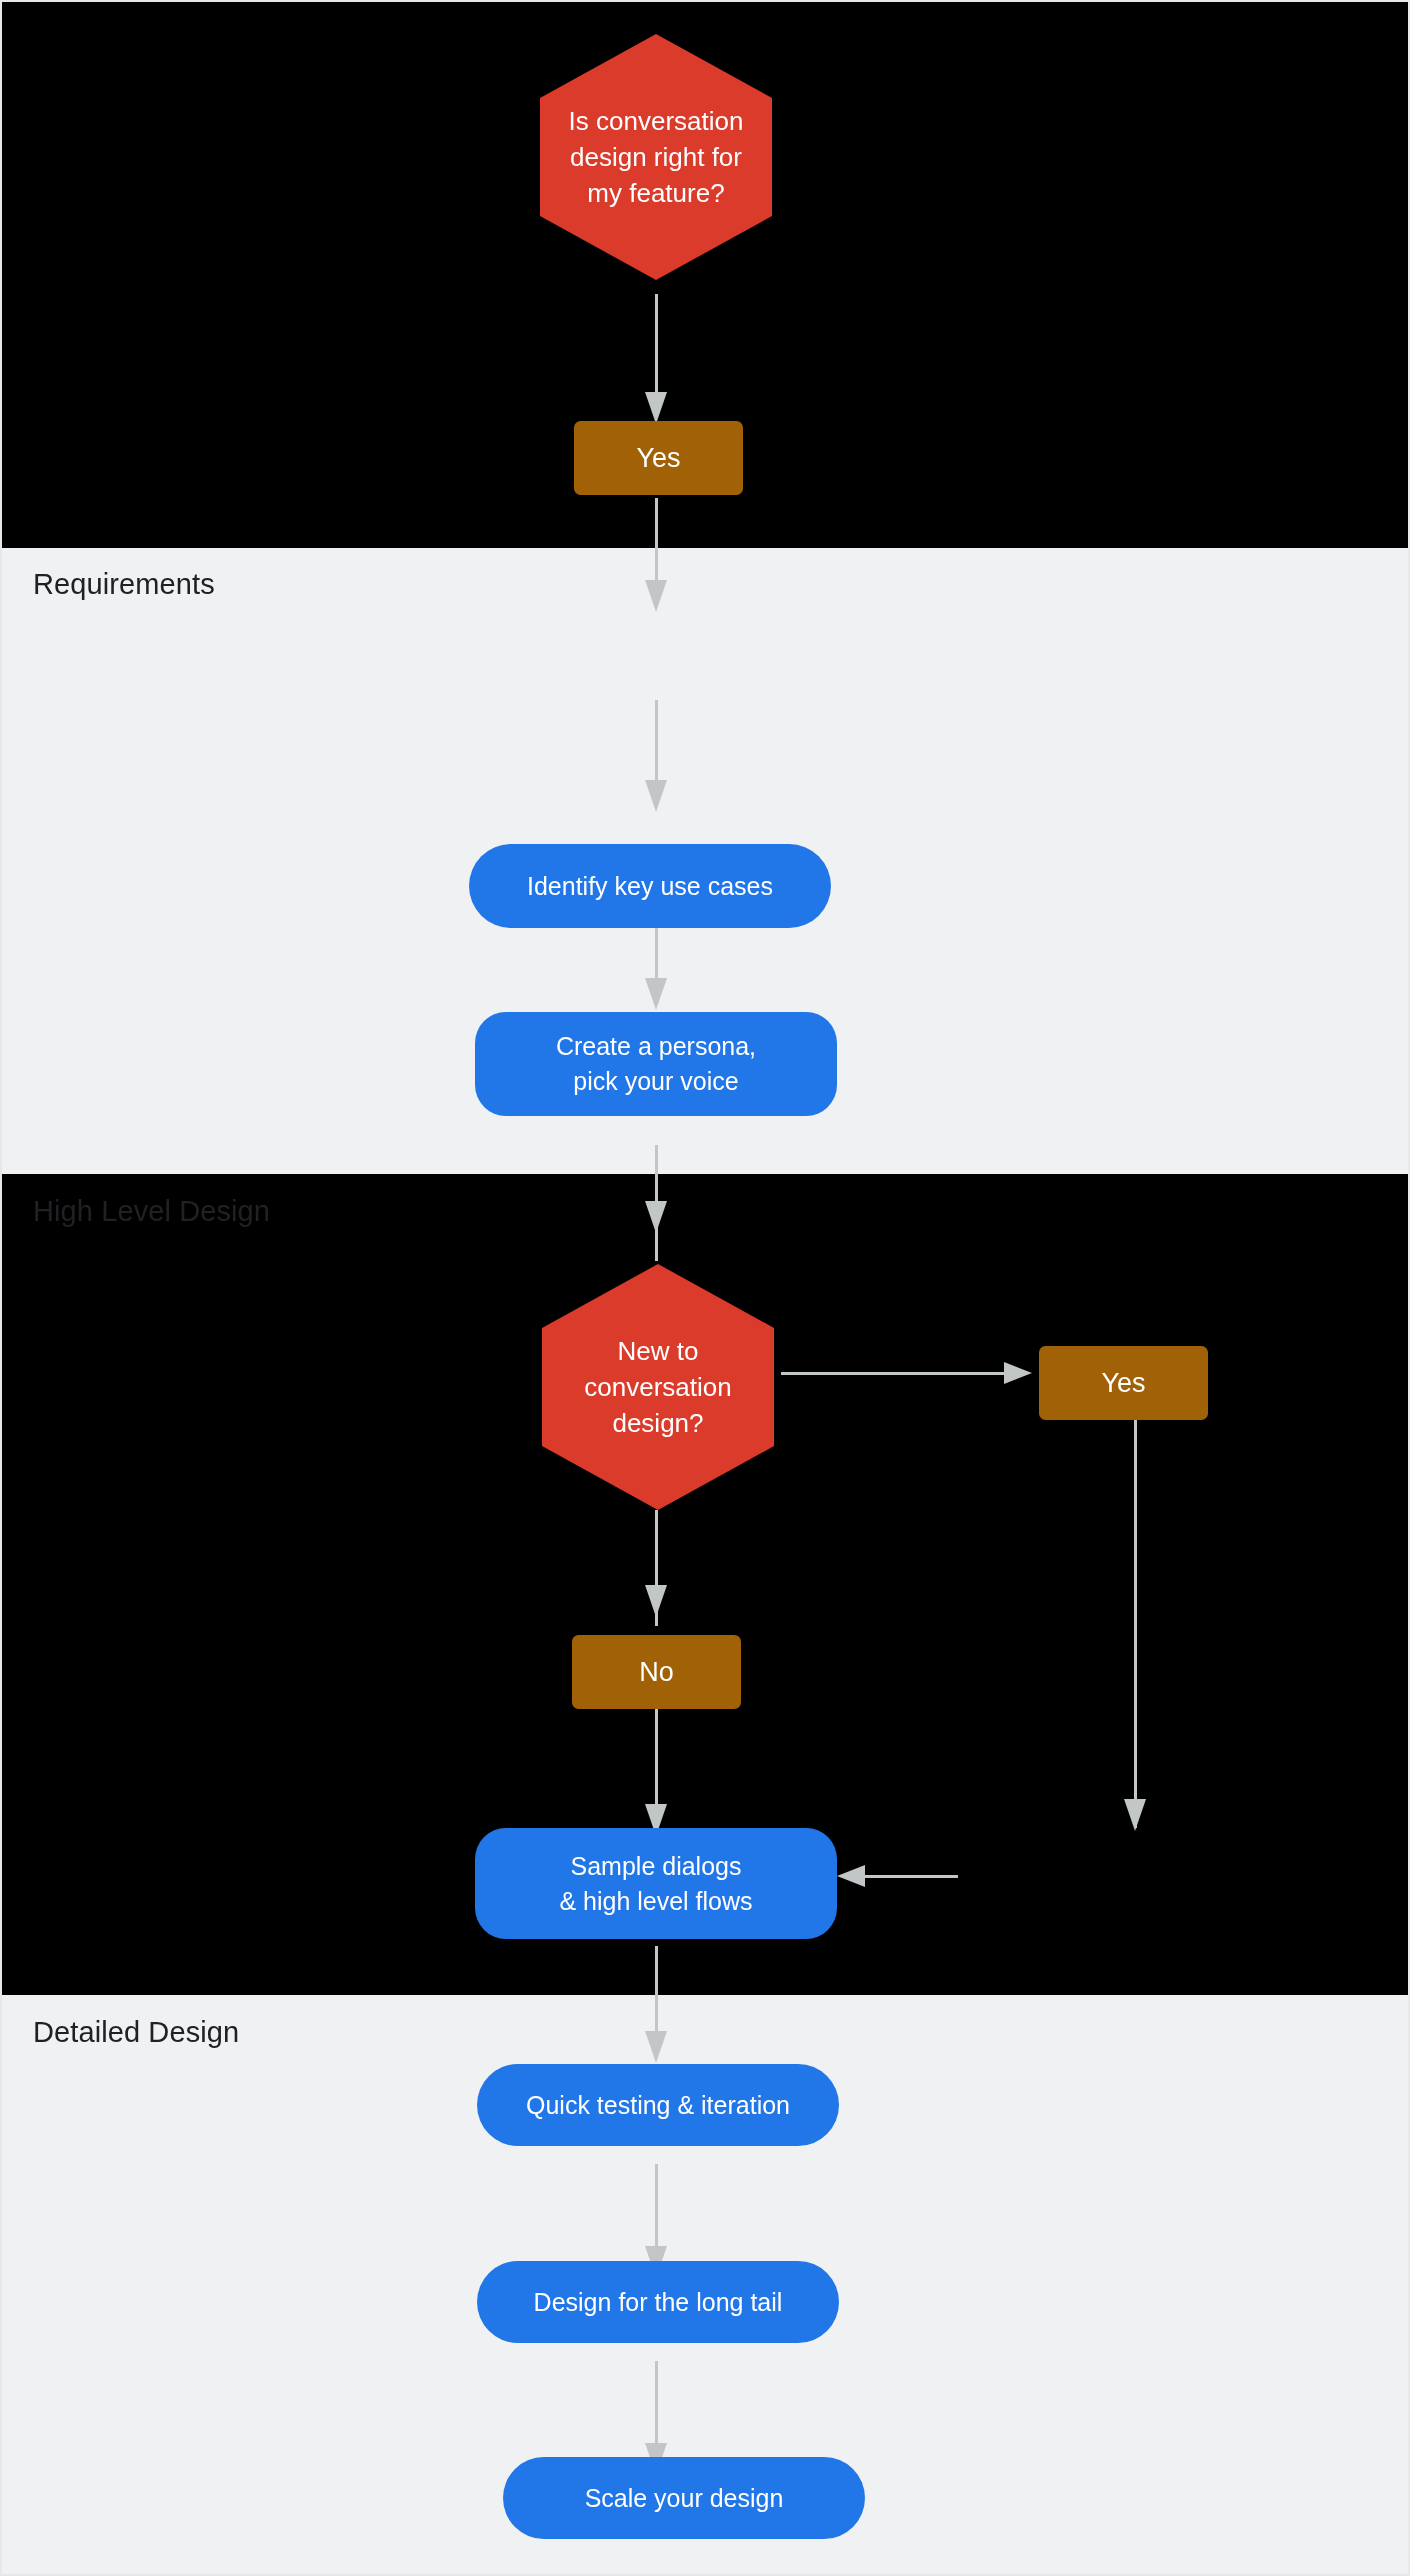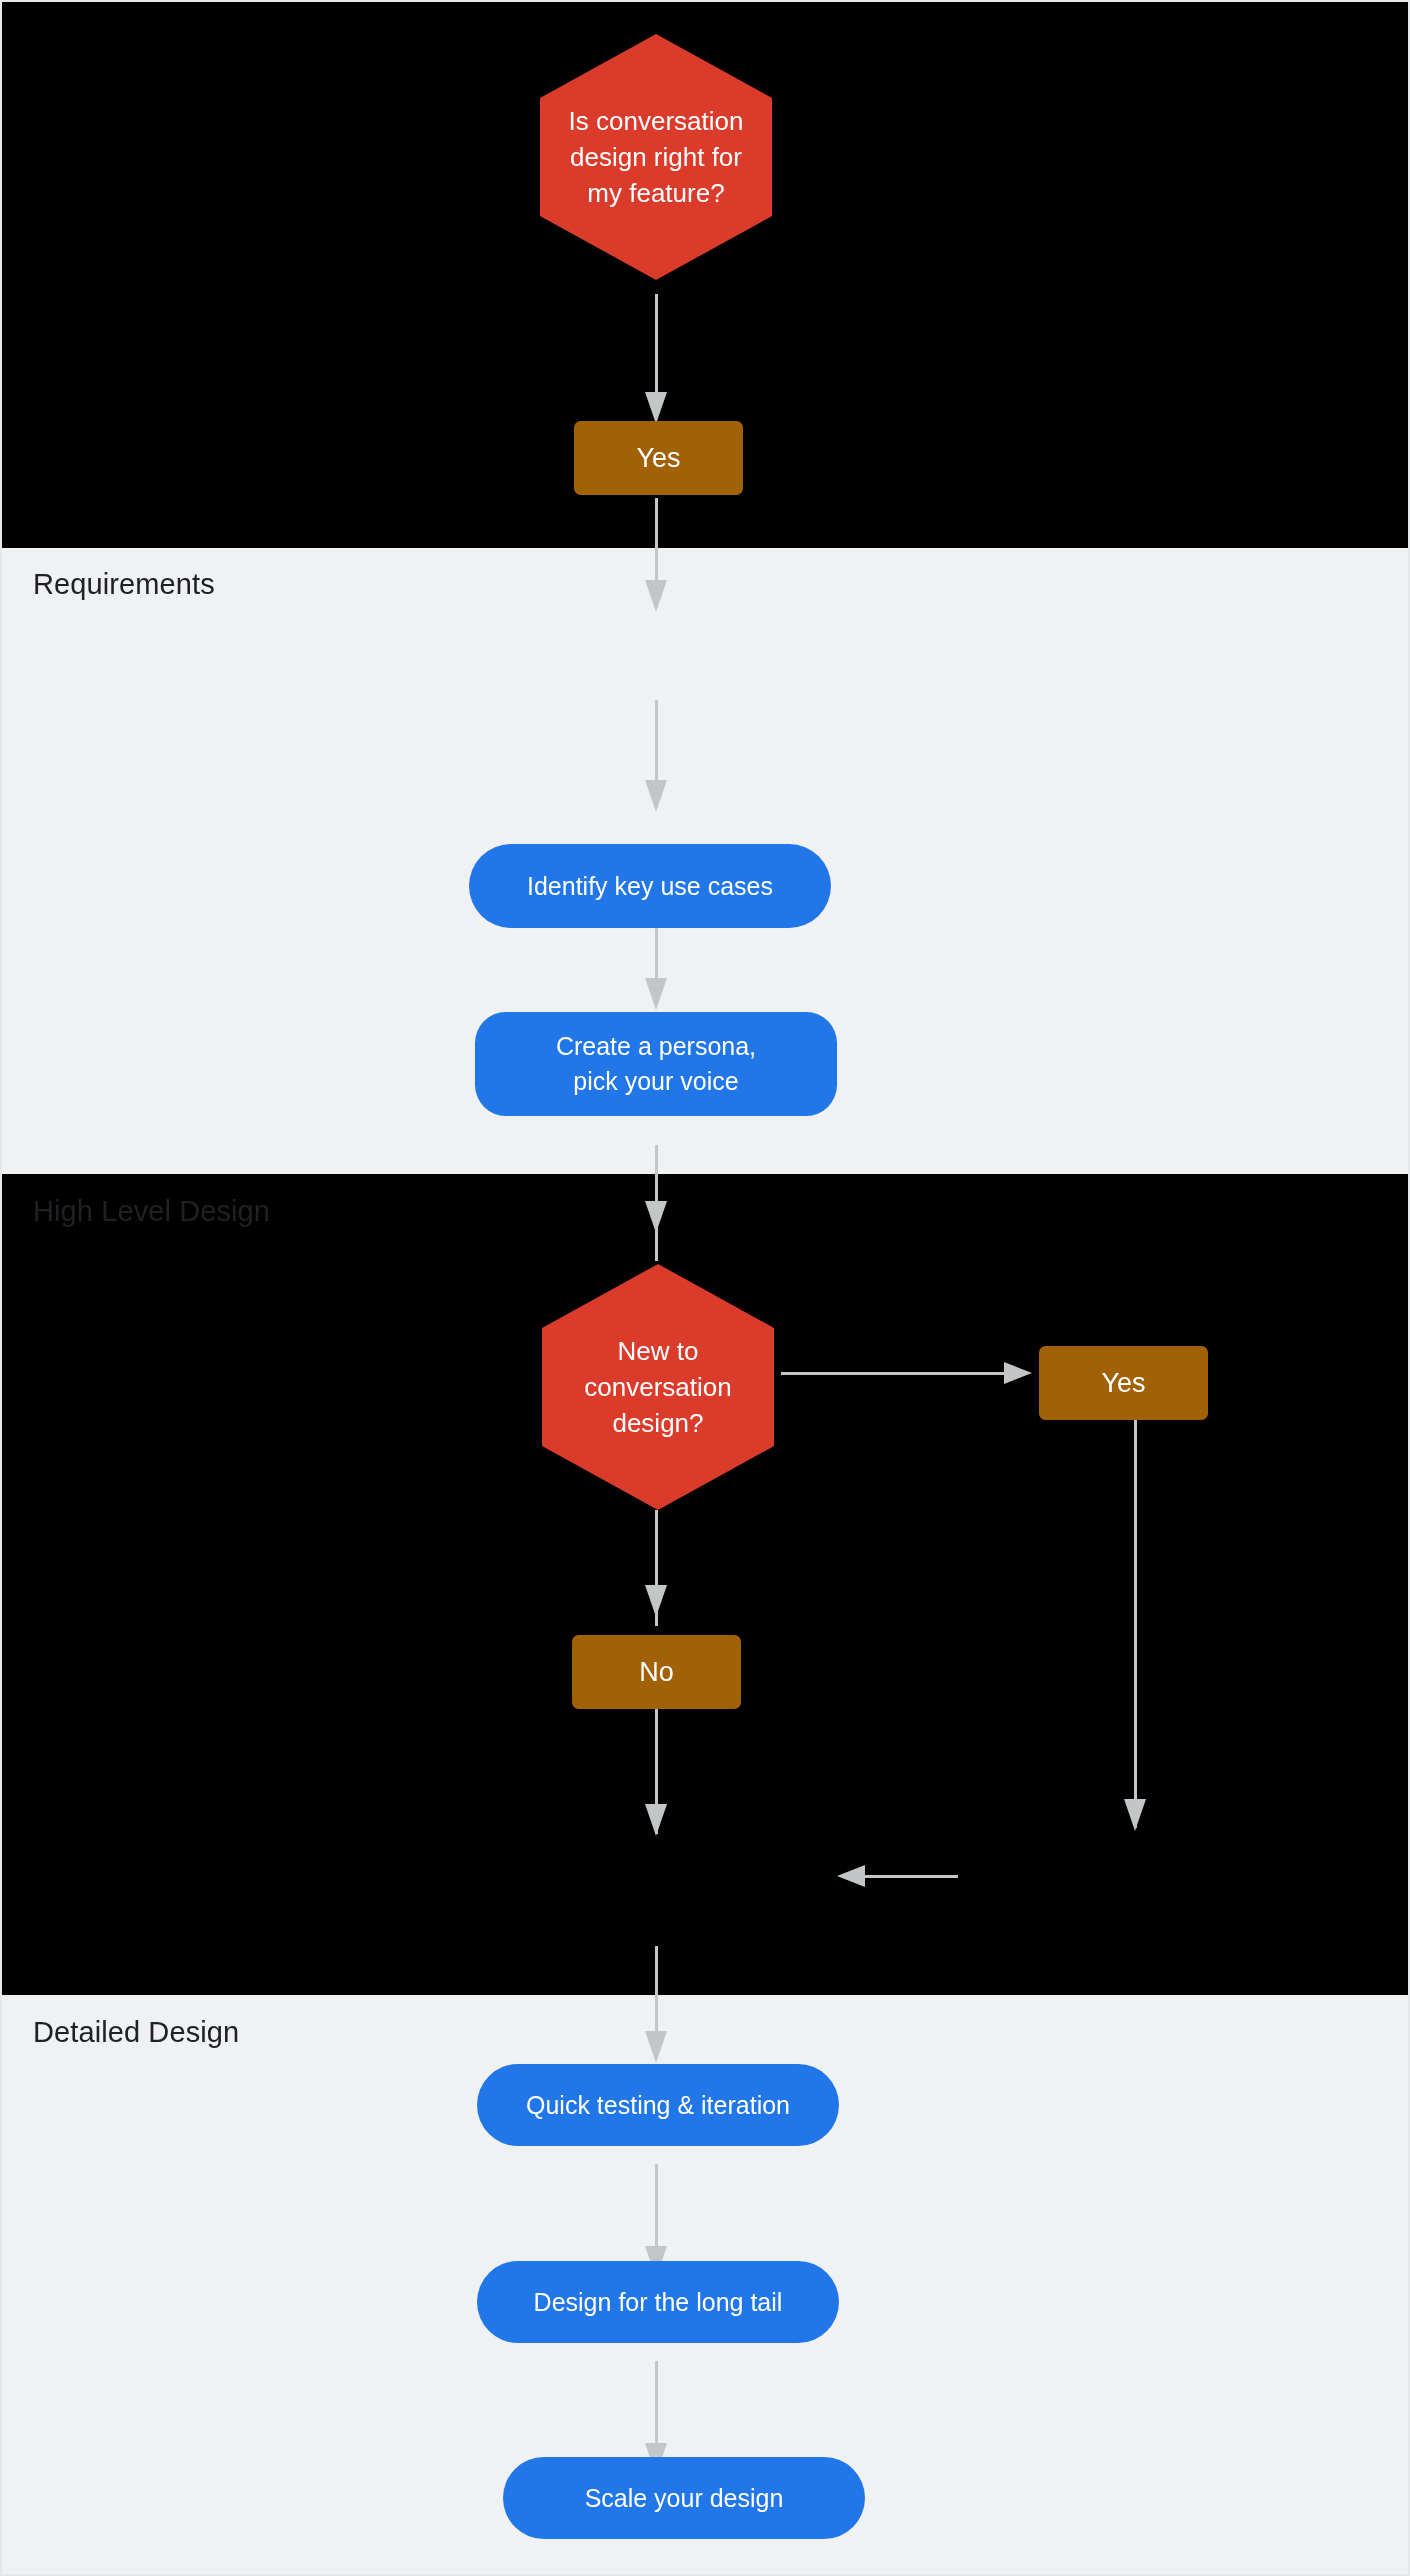--- a/index.html
+++ b/index.html
@@ -179,20 +179,23 @@
 
   <div class="node hex" style="left:540px;top:1262px;width:232px;height:246px;">
     <span class="txt"><span>New to</span><br><span>conversation</span><br><span>design?</span></span>
   </div>
 
   <div class="node green" style="left:1037px;top:1344px;width:169px;height:74px;">Yes</div>
 
   <div class="node green" style="left:570px;top:1633px;width:169px;height:74px;">No</div>
 
 
+  <div class="node blue rrect" style="left:473px;top:1826px;width:362px;height:111px;">
+    <span><span>Sample dialogs</span><br><span>&amp; high level flows</span></span>
+  </div>
 
   <div class="node blue pill" style="left:475px;top:2062px;width:362px;height:82px;">Quick testing &amp; iteration</div>
 
   <div class="node blue pill" style="left:475px;top:2259px;width:362px;height:82px;">Design for the long tail</div>
 
   <div class="node blue pill" style="left:501px;top:2455px;width:362px;height:82px;">Scale your design</div>
 
 </div>
 
 

